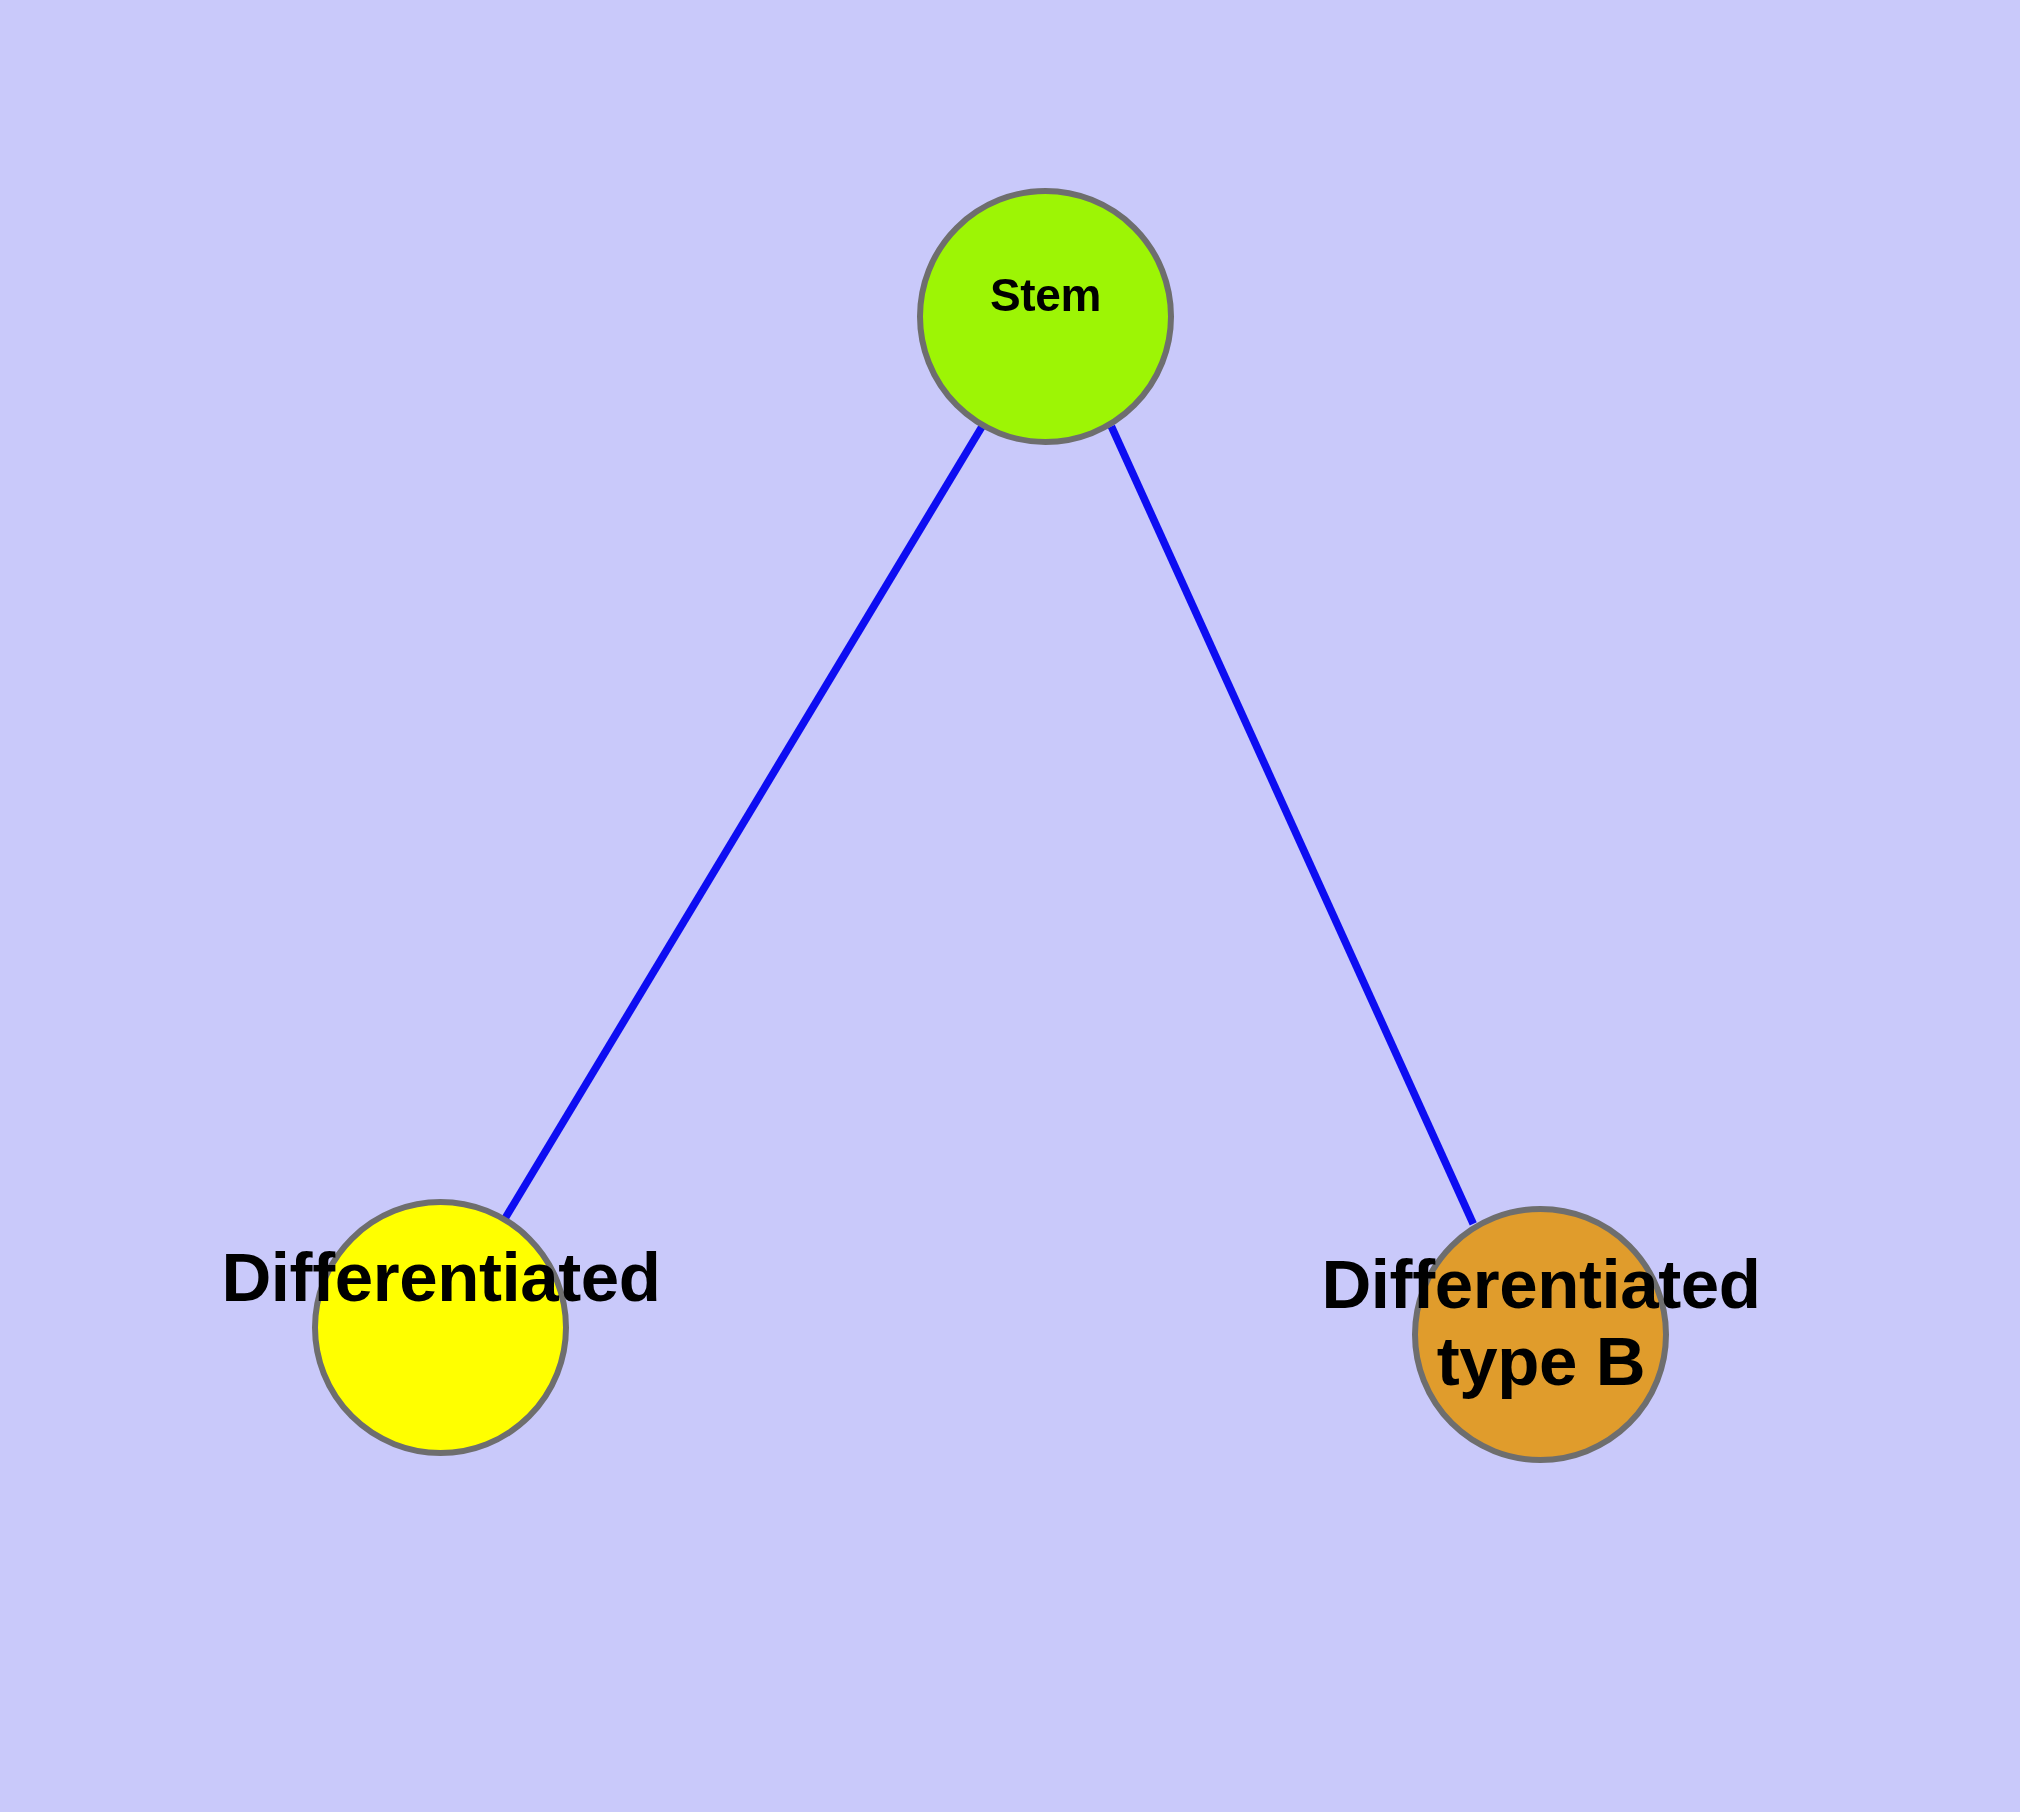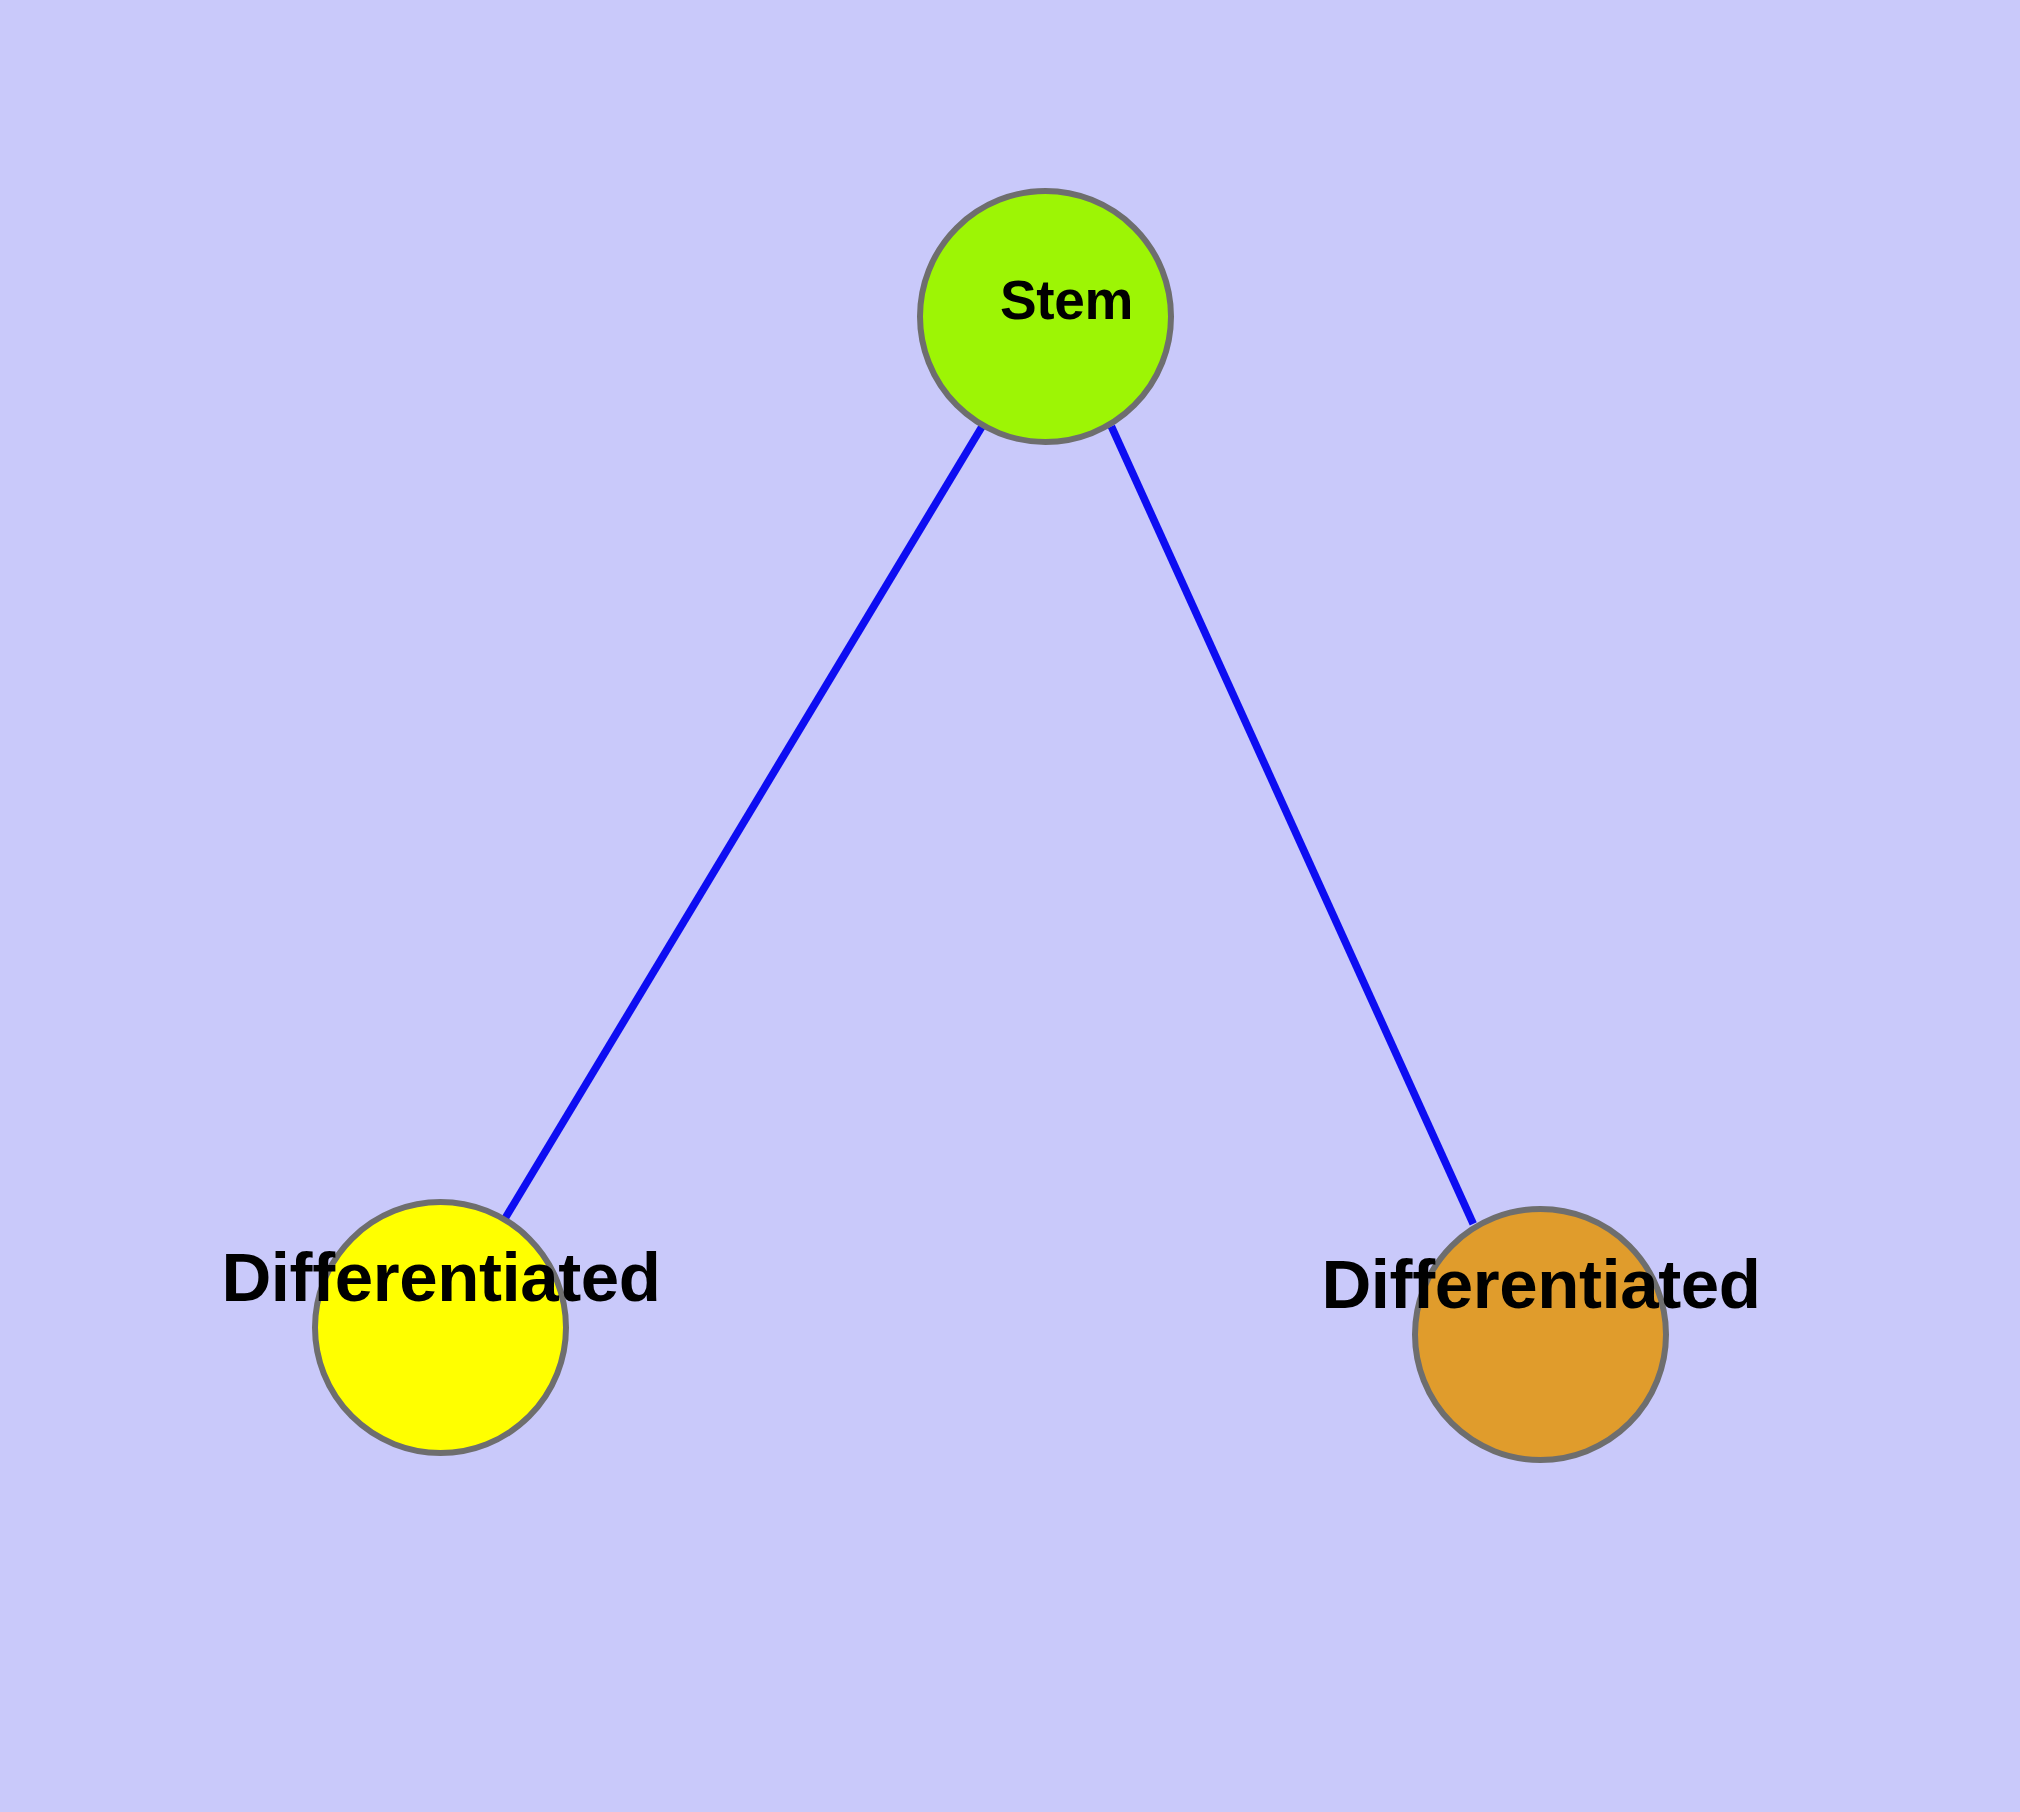--- a/index.html
+++ b/index.html
@@ -46,24 +46,24 @@
     letter-spacing: -0.4px;
   }
   #node-stem {
     left: 917px;
     top: 188px;
     width: 257px;
     height: 257px;
     background: #9df505;
   }
   #label-stem {
-    left: 812px;
+    left: 791px;
     top: 270px;
     width: 509px;
-    font-size: 55px;
+    font-size: 46px;
   }
   #node-diff-a {
     left: 312px;
     top: 1199px;
     width: 257px;
     height: 257px;
     background: #ffff00;
   }
   #label-diff-a {
     left: 102px;
@@ -97,16 +97,16 @@
     <line x1="1311" y1="503" x2="1738" y2="1444" stroke="#0d0df2" stroke-width="9" stroke-linecap="butt"></line>
   </svg>
 
   <div class="node" id="node-stem"></div>
   <div class="node-label" id="label-stem">Stem</div>
 
   <div class="node" id="node-diff-a"></div>
   <div class="node-label" id="label-diff-a"><span>Differentiated</span><br></div>
 
   <div class="node" id="node-diff-b"></div>
-  <div class="node-label" id="label-diff-b"><span>Differentiated</span><br></div>
+  <div class="node-label" id="label-diff-b"><span>Differentiated</span><br><span>type B</span></div>
 
 </div>
 
 
 </body></html>

